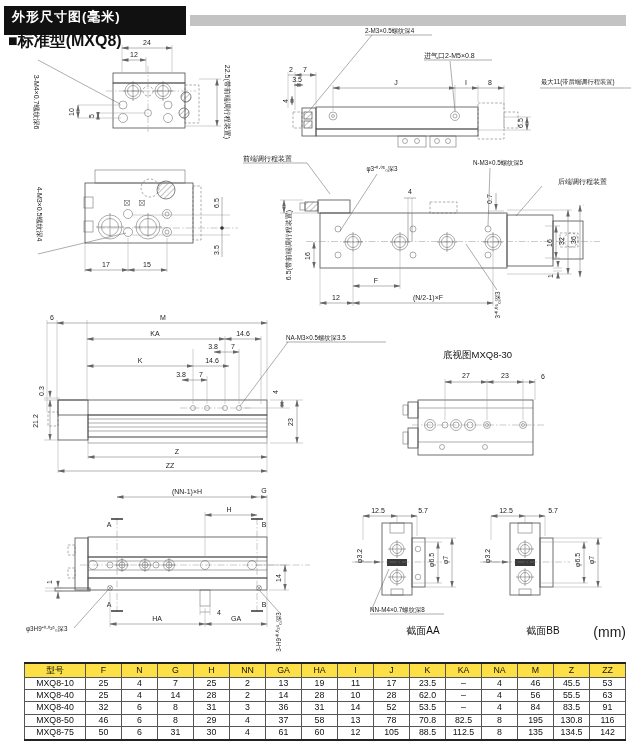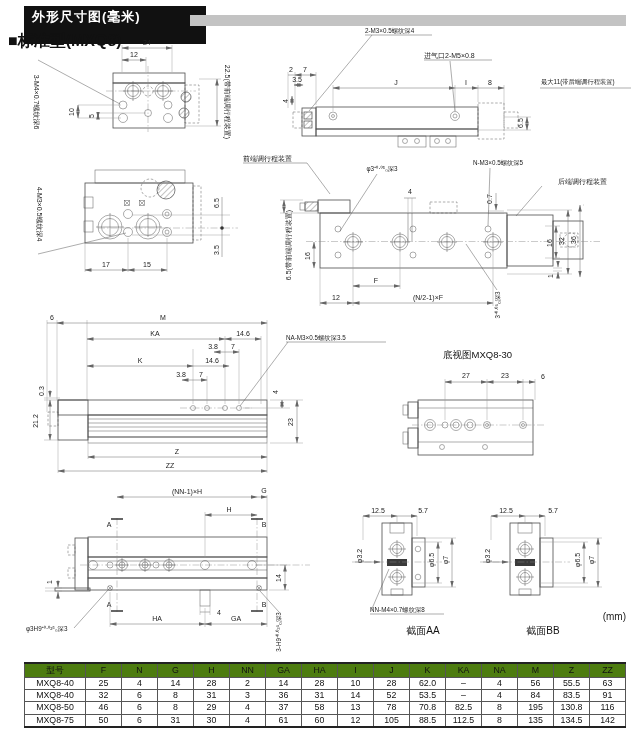--- a/index.html
+++ b/index.html
@@ -1,43 +1,43 @@
 <!DOCTYPE html>
 <html><head>
 <meta charset="utf-8">
 <style>
   html,body{margin:0;padding:0;}
   body{width:632px;height:748px;background:#fff;position:relative;overflow:hidden;
        font-family:"Liberation Sans",sans-serif;}
-  .hdr-bar{position:absolute;left:24px;top:6px;width:182px;height:38px;background:#111;
+  .hdr-bar{position:absolute;left:4px;top:6px;width:182px;height:29px;background:#111;
            color:#fff;font-size:13px;font-weight:bold;line-height:21px;padding-left:8px;
            letter-spacing:1px;box-sizing:border-box;}
   .hdr-strip{position:absolute;left:190px;top:15px;width:436px;height:11px;background:#c3c3c3;}
   .subhdr{position:absolute;left:8px;top:31px;font-size:16px;font-weight:bold;color:#111;}
-  .unit-note{position:absolute;left:24px;top:611px;width:602px;text-align:right;
-             font-size:10px;color:#222;}
+  .unit-note{position:absolute;left:24px;top:624px;width:602px;text-align:right;
+             font-size:14px;color:#222;}
   svg{position:absolute;left:0;top:0;}
   svg text{font-family:"Liberation Sans",sans-serif;font-size:7px;fill:#222;}
   svg text.s{font-size:6.3px;}
   svg text.cap{font-size:10px;fill:#111;}
   svg text.ttl{font-size:9.5px;fill:#111;}
   .o{stroke:#4d4d4d;fill:none;stroke-width:0.8;}
   .t{stroke:#5a5a5a;fill:none;stroke-width:0.5;}
   .d{stroke:#777;fill:none;stroke-width:0.55;}
   .e{stroke:#999;fill:none;stroke-width:0.45;}
   .dsh{stroke-dasharray:2.5 1.8;}
   .cl{stroke:#8a8a8a;fill:none;stroke-width:0.45;stroke-dasharray:7 2 1.5 2;}
   .fill-dark{fill:#3a3a3a;stroke:none;}
   .hat{fill:url(#hp);stroke:#4d4d4d;stroke-width:0.7;}
   table.spec{position:absolute;left:24px;top:662px;width:602px;border-collapse:collapse;
              table-layout:fixed;font-size:8.8px;color:#111;
              border-top:2px solid #222;border-bottom:2px solid #222;}
   table.spec th,table.spec td{border:0.5px solid #555;text-align:center;padding:0;
              height:11.4px;line-height:11.4px;font-weight:normal;overflow:hidden;}
-  table.spec th{background:#4d7c0f;height:12.5px;line-height:12.5px;}
+  table.spec th{background:#fde047;height:12.5px;line-height:12.5px;}
   table.spec th:first-child{width:60px;}
 </style>
 </head>
 <body>
 
 <div class="hdr-bar">外形尺寸图(毫米)</div>
 <div class="hdr-strip"></div>
 <div class="subhdr">■标准型(MXQ8)</div>
 
 <svg width="632" height="655" viewBox="0 0 632 655">
@@ -581,20 +581,38 @@
         <th>J</th>
         <th>K</th>
         <th>KA</th>
         <th>NA</th>
         <th>M</th>
         <th>Z</th>
         <th>ZZ</th>
       </tr>
     </thead>
   <tbody id="tbody">
+      <tr>
+        <td>MXQ8-10</td>
+        <td>25</td>
+        <td>4</td>
+        <td>7</td>
+        <td>25</td>
+        <td>2</td>
+        <td>13</td>
+        <td>19</td>
+        <td>11</td>
+        <td>17</td>
+        <td>23.5</td>
+        <td>–</td>
+        <td>4</td>
+        <td>46</td>
+        <td>45.5</td>
+        <td>53</td>
+      </tr>
       <tr>
         <td>MXQ8-40</td>
         <td>25</td>
         <td>4</td>
         <td>14</td>
         <td>28</td>
         <td>2</td>
         <td>14</td>
         <td>28</td>
         <td>10</td>

